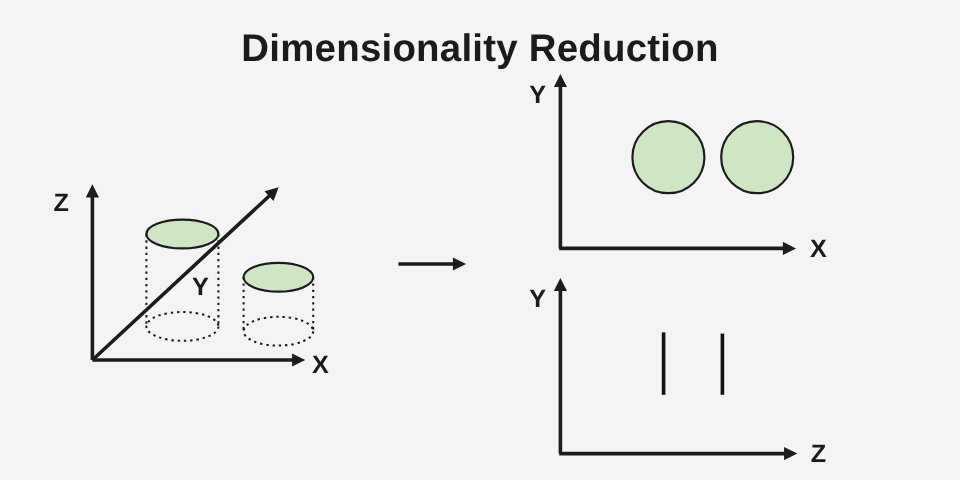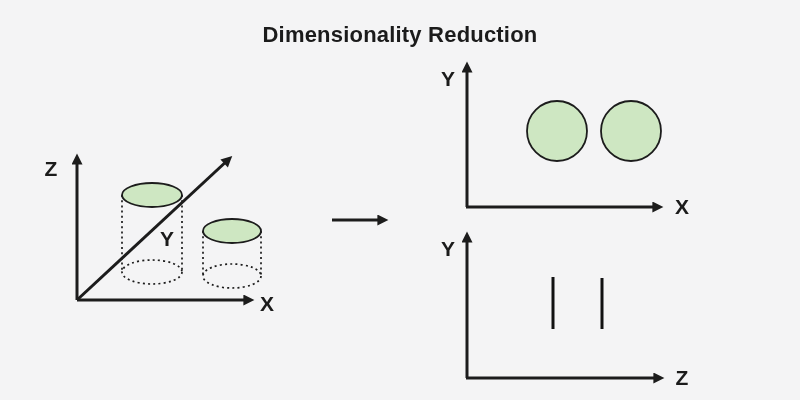--- a/index.html
+++ b/index.html
@@ -16,21 +16,21 @@
     width: 800px;
     height: 400px;
     background: #f4f4f5;
   }
   .title {
     position: absolute;
     top: 22px;
     left: 0;
     width: 100%;
     text-align: center;
-    font-size: 22px;
+    font-size: 32px;
     font-weight: 700;
     color: #1b1b1b;
     letter-spacing: 0.2px;
   }
   svg.diagram {
     position: absolute;
     inset: 0;
   }
   .axis {
     stroke: #1c1c1c;

